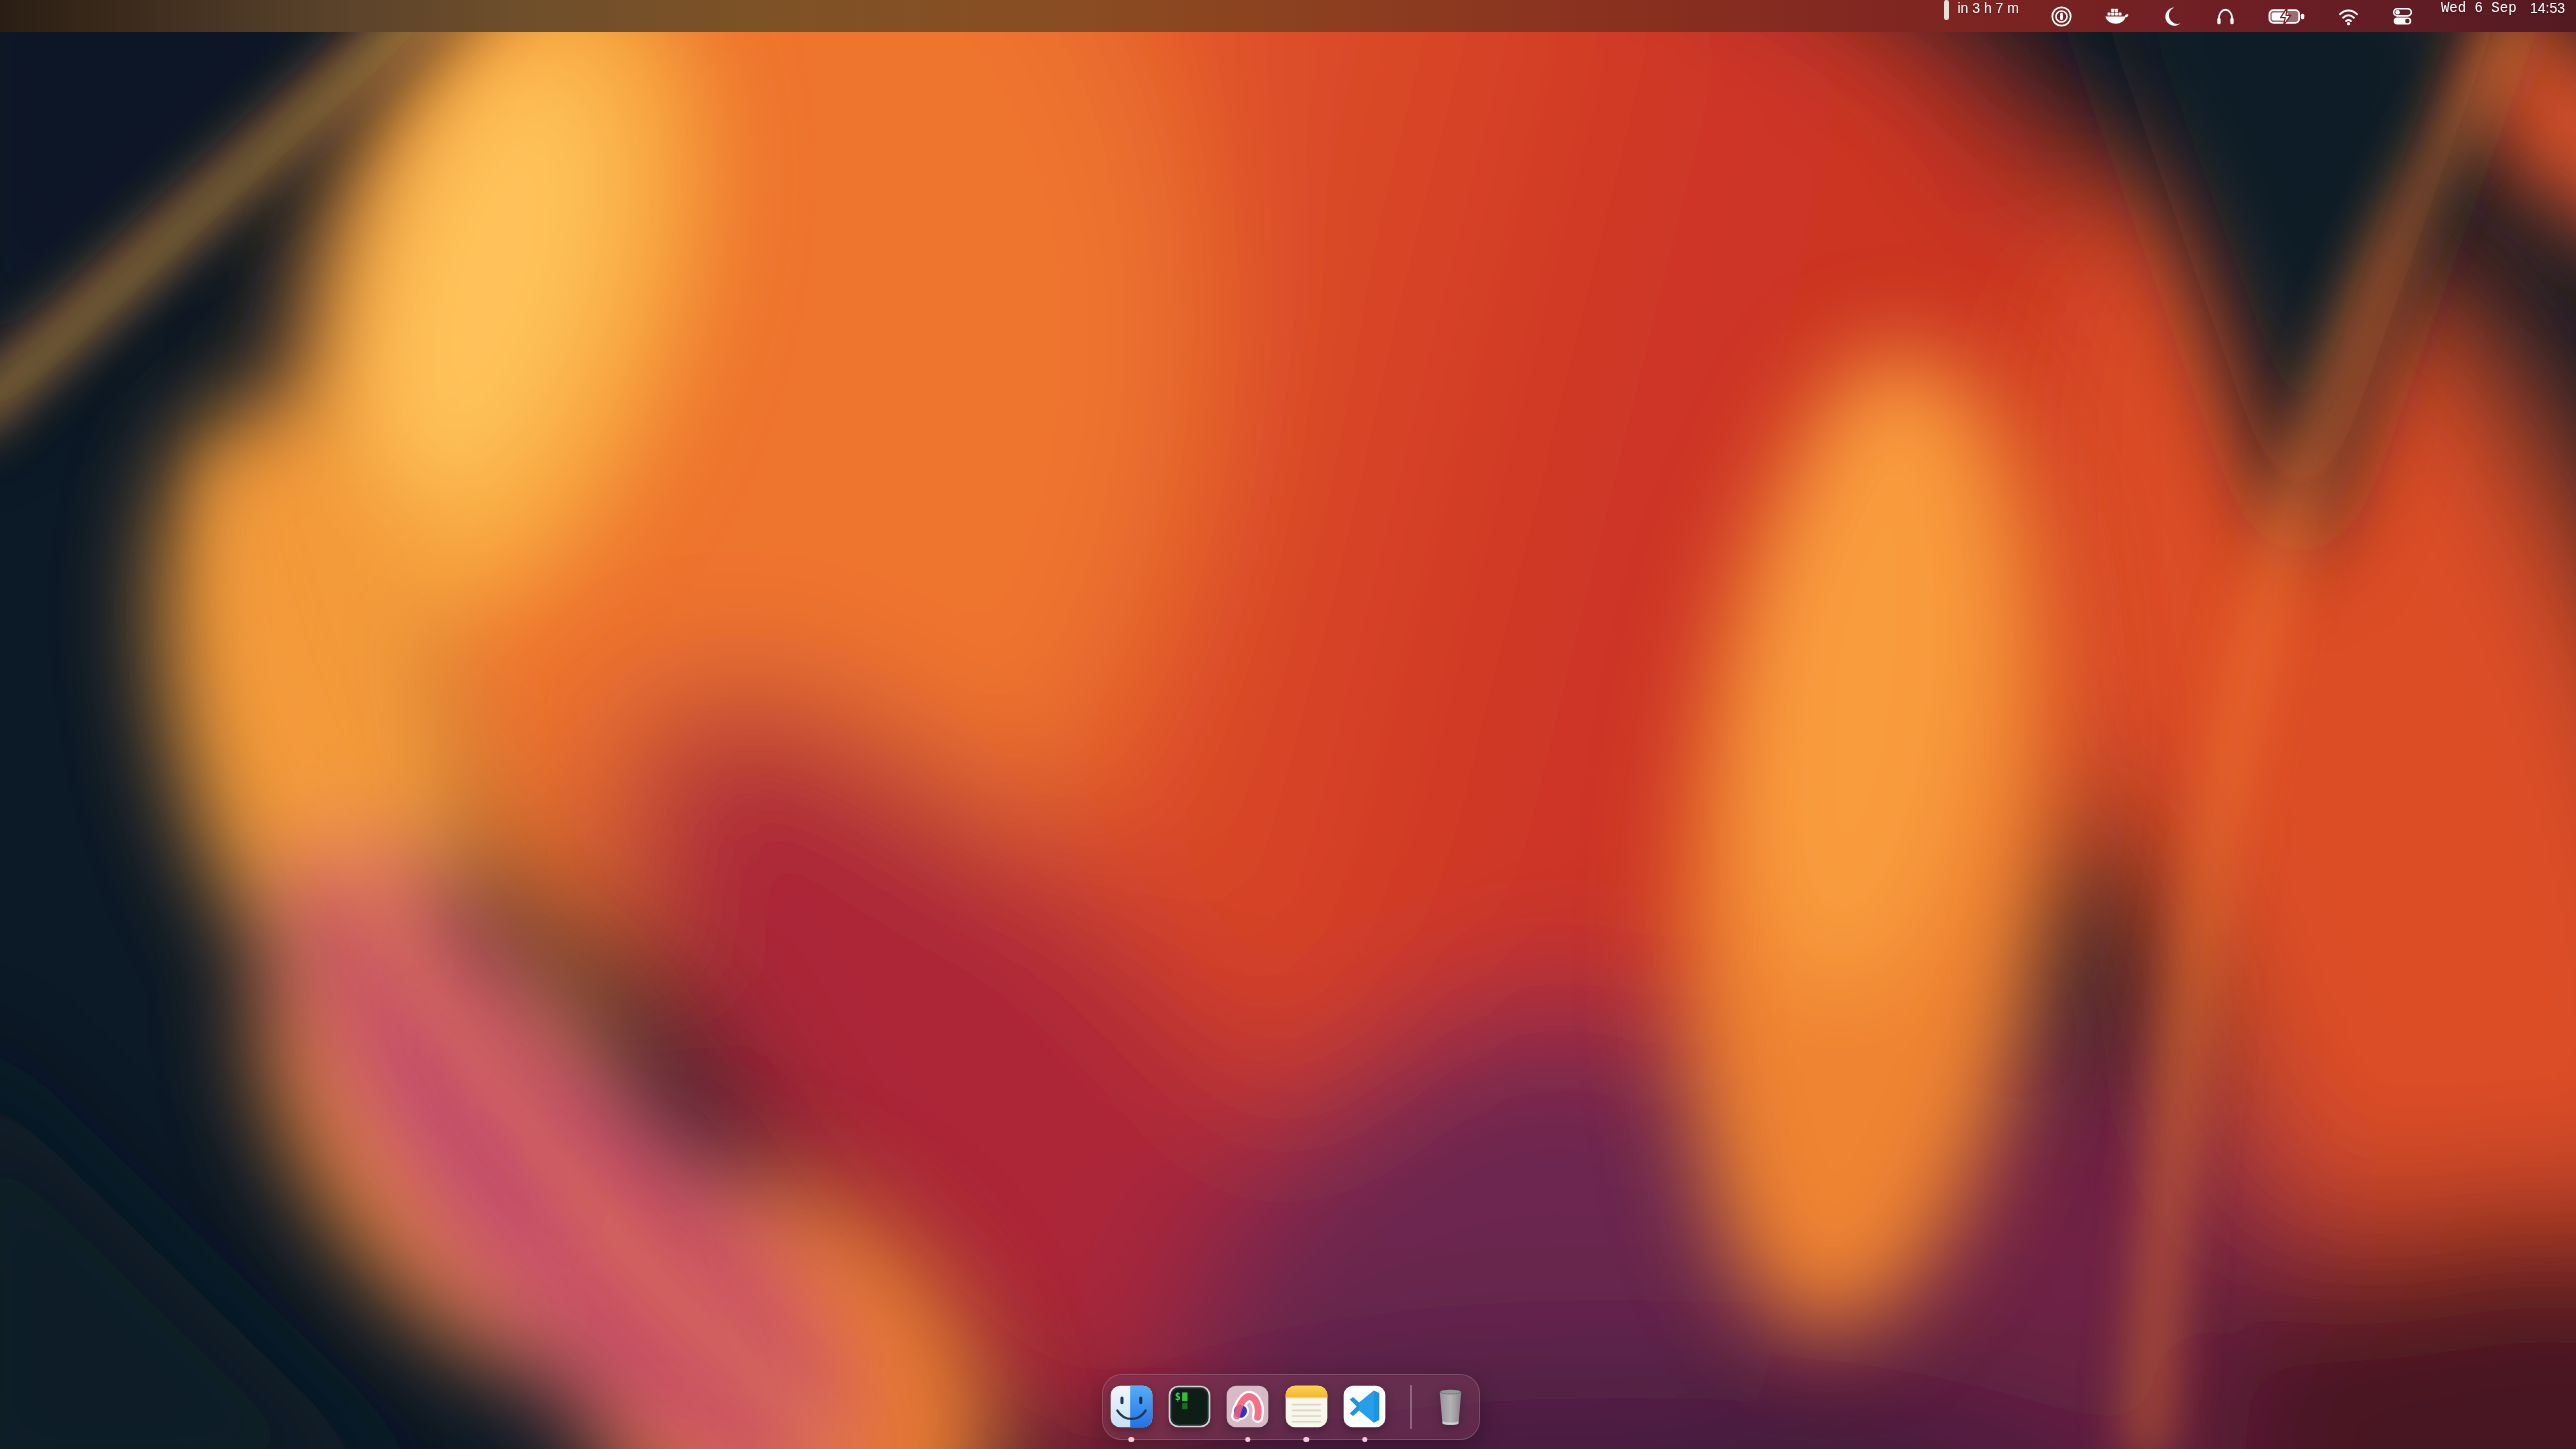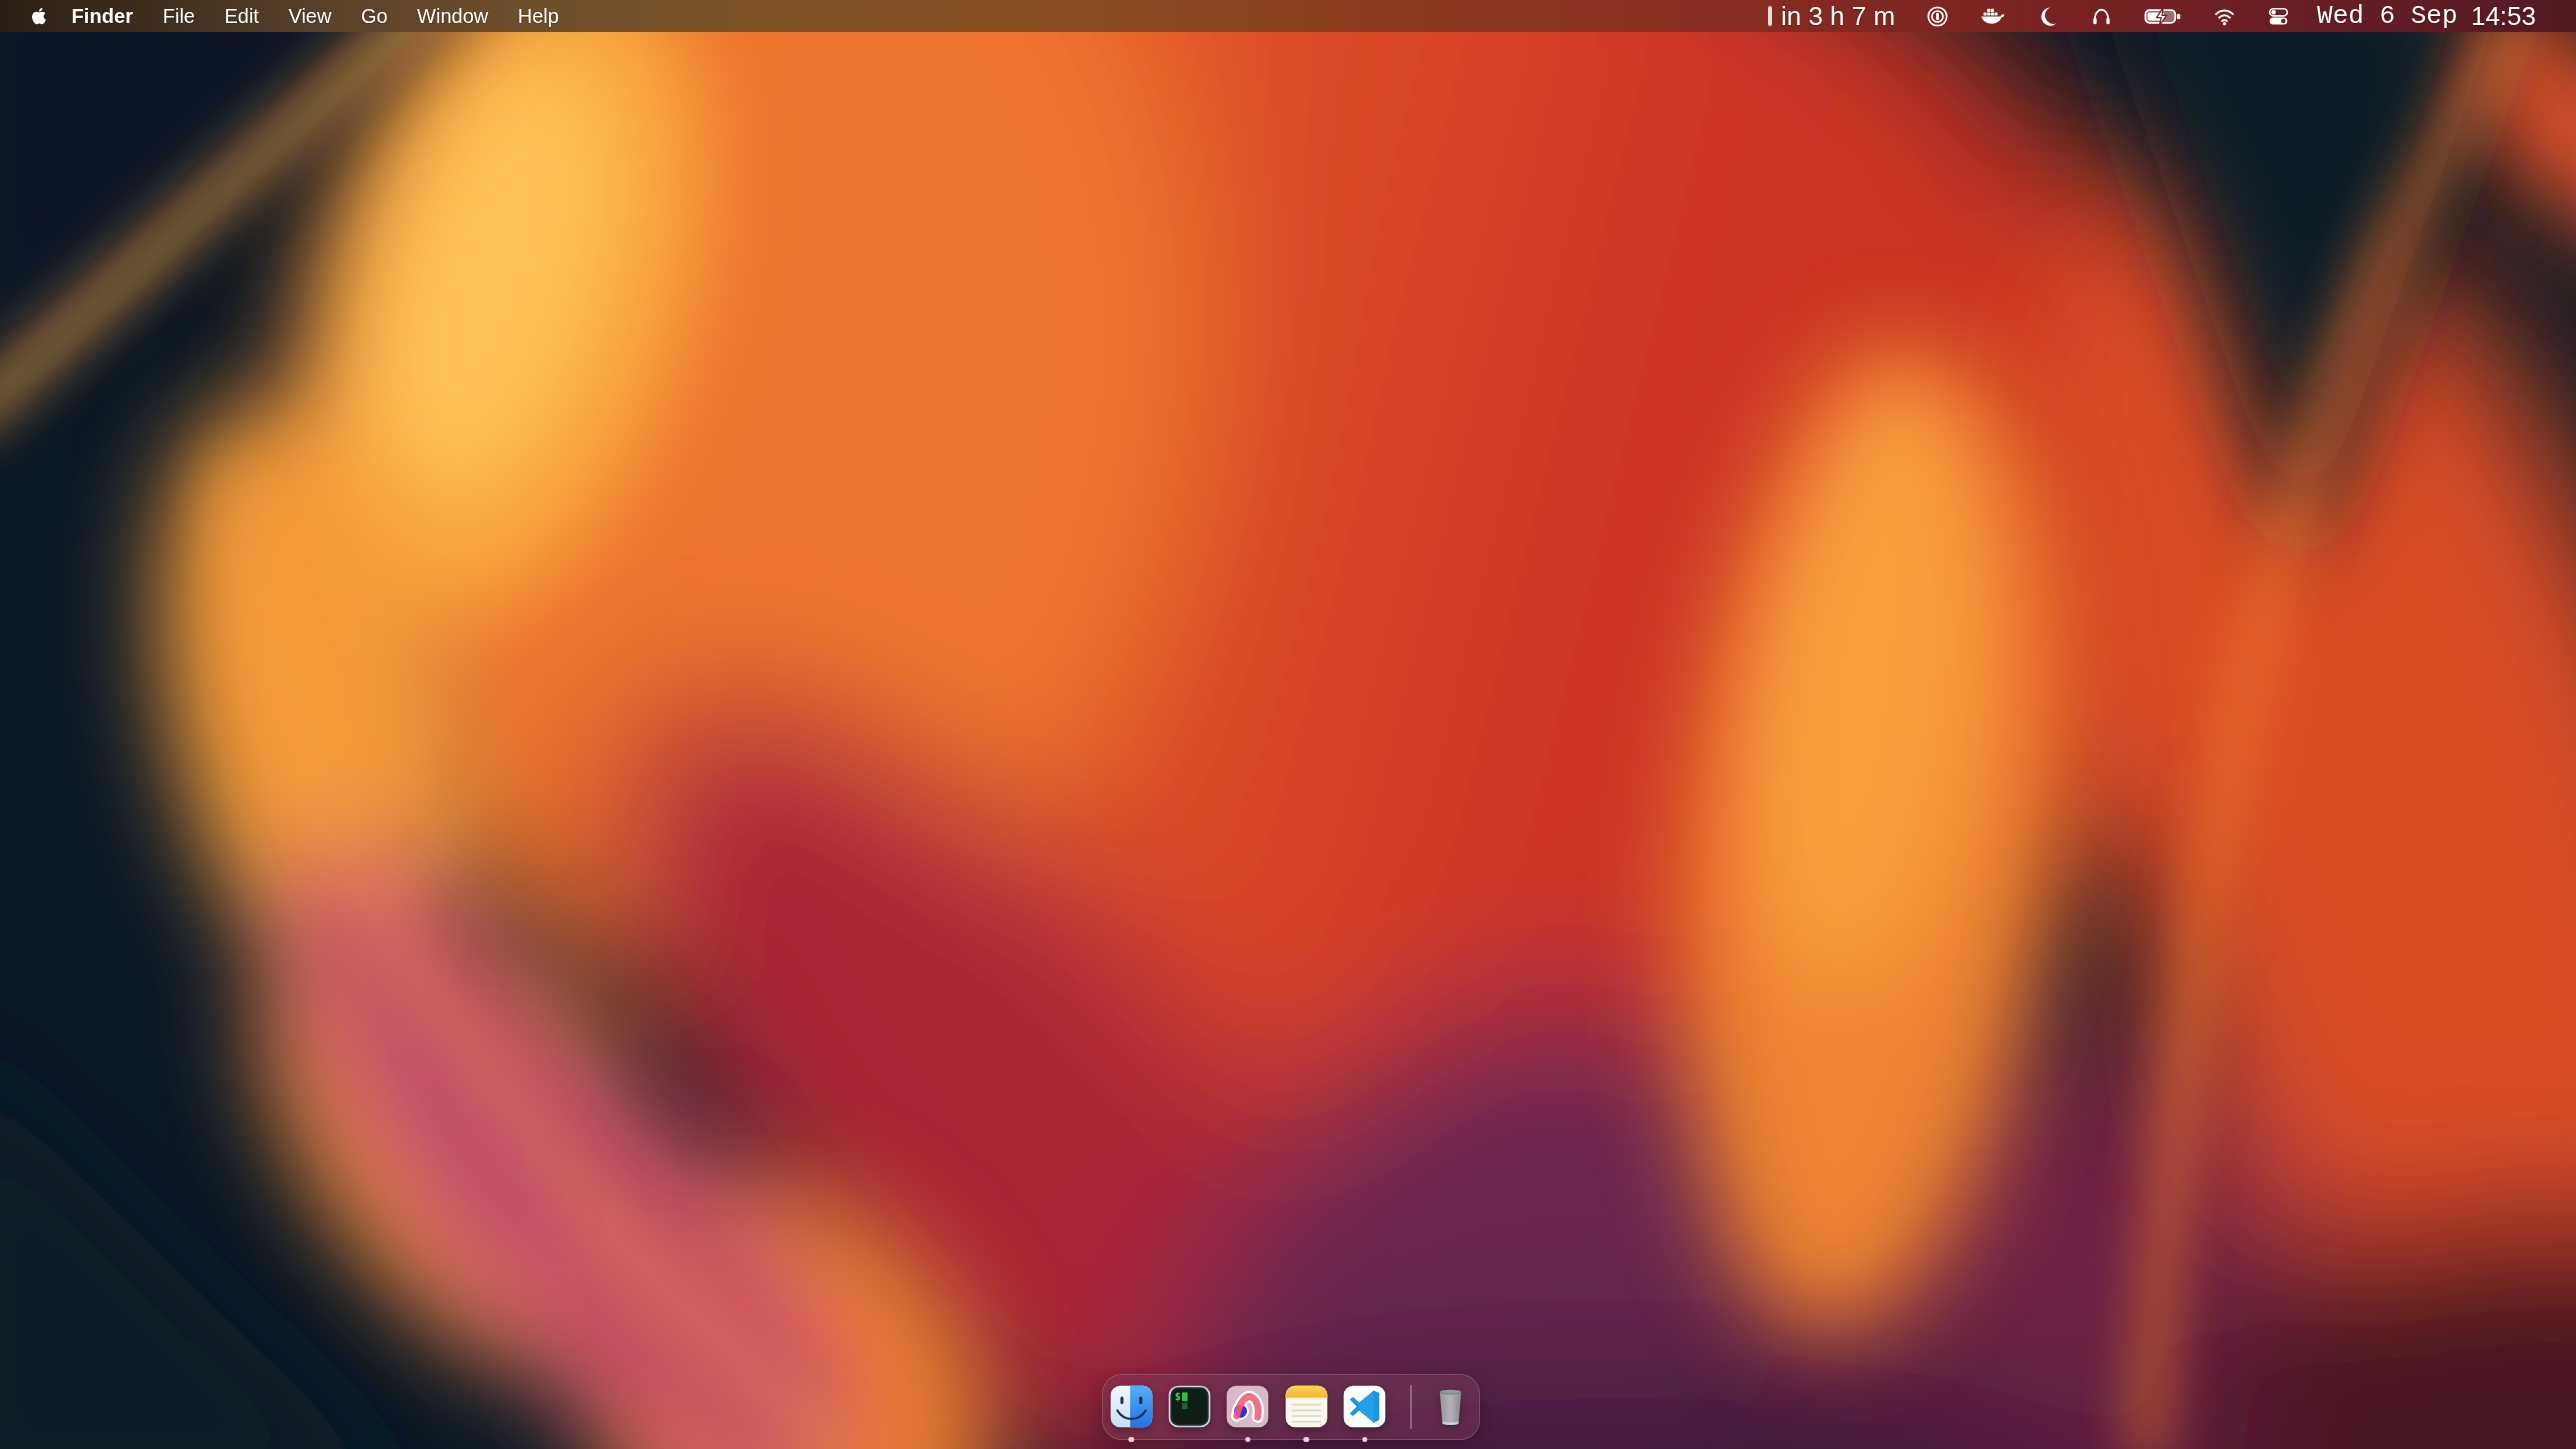--- a/index.html
+++ b/index.html
@@ -17,22 +17,22 @@
     text-shadow:0 0.7px 2px rgba(0,0,0,0.28);
     background:linear-gradient(90deg,
       #2a1e14 0%, #3c2b1c 5%, #57402a 12%, #6e4e2b 20%, #7e5226 30%,
       #8a4c22 42%, #8c3e1f 52%, #8a301f 63%, #812721 73%, #722023 84%,
       #641d25 92%, #531a22 100%);
   }
   .mb-left { display:flex; align-items:center; height:100%; }
   .apple { margin-left:27.5px; display:flex; align-items:center; }
   .appname { margin-left:22px; font-weight:700; letter-spacing:0.1px; }
   .menu-item { margin-left:29.5px; font-weight:400; }
-  .mb-right { margin-left:auto; display:flex; align-items:center; height:100%;
-              padding-right:40px; font-size:26px; }
+  .mb-right { margin-left:auto; display:flex; height:100%;
+              padding-right:11px; font-size:14px; }
   .mb-right .sicon { margin-left:31px; display:flex; align-items:center; }
   .timer-bar { width:4.7px; height:20px; border-radius:2.3px; background:#f1e7e2; opacity:0.95; }
   .timer-text { margin-left:8.7px; }
   .mb-date { margin-left:27px;font-family:Liberation Mono, monospace; }
   .mb-time { margin-left:13.4px; }
 
   
   .dock {
     position:absolute; left:1102px; top:1374px; width:378px; height:66px; z-index:20;
     border-radius:20px;
@@ -102,34 +102,20 @@
       <path d="M -80 1560 L 620 2240 L -80 2240 Z" fill="#0E1D28"></path>
     </g>
     <g filter="url(#f3)" fill="none" stroke-linecap="round">
       <path d="M 690 -40 L -40 620" stroke="#F7A743" stroke-width="55" opacity="0.75"></path>
       <path d="M 3750 40 C 3430 520 3270 1120 3200 2160" stroke="#F07C30" stroke-width="42" opacity="0.8"></path>
       <path d="M 330 700 C 420 1200 700 1700 1250 2160" stroke="#F8A13C" stroke-width="30" opacity="0.5"></path>
     </g>
   </svg>
 
   <div class="menubar">
-    <div class="mb-left">
-      <span class="apple">
-        <svg width="22" height="22" viewBox="0 0 24 24">
-          <path fill="#ffffff" d="M17.05 20.28c-.98.95-2.05.8-3.08.35-1.09-.46-2.09-.48-3.24 0-1.44.62-2.2.44-3.06-.35C2.79 15.25 3.51 7.59 9.05 7.31c1.35.07 2.29.74 3.08.8 1.18-.24 2.31-.93 3.57-.84 1.51.12 2.65.72 3.4 1.8-3.12 1.87-2.38 5.98.48 7.13-.57 1.5-1.31 2.99-2.54 4.09l.01-.01zM12.03 7.25c-.15-2.23 1.66-4.07 3.74-4.25.29 2.58-2.34 4.5-3.74 4.25z"></path>
-        </svg>
-      </span>
-      <span class="appname">Finder</span>
-      <span class="menu-item">File</span>
-      <span class="menu-item">Edit</span>
-      <span class="menu-item">View</span>
-      <span class="menu-item">Go</span>
-      <span class="menu-item">Window</span>
-      <span class="menu-item">Help</span>
-    </div>
 
     <div class="mb-right">
       <span class="timer-bar"></span>
       <span class="timer-text">in 3 h 7 m</span>
 
       <span class="sicon">
         <svg width="23" height="23" viewBox="0 0 34 34">
           <circle cx="17" cy="17" r="13.6" fill="none" stroke="#fff" stroke-width="2.6"></circle>
           <circle cx="17" cy="17" r="8.2" fill="none" stroke="#fff" stroke-width="2.4"></circle>
           <rect x="14.9" y="11.4" width="4.2" height="11.2" rx="2.1" fill="#fff"></rect>

